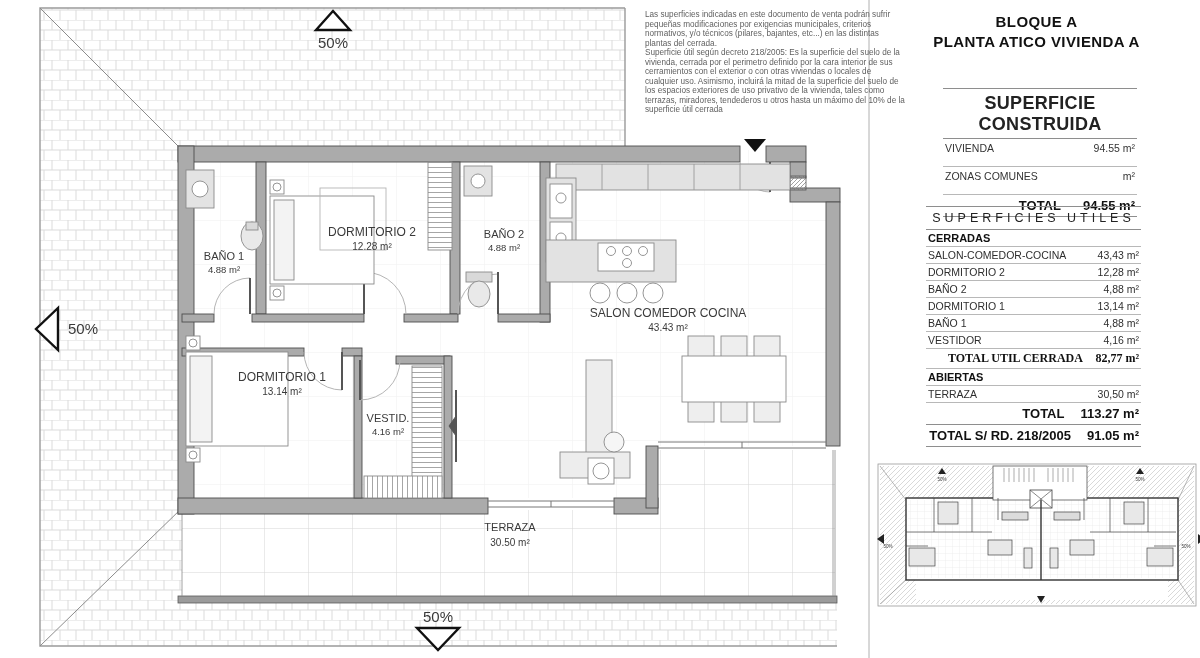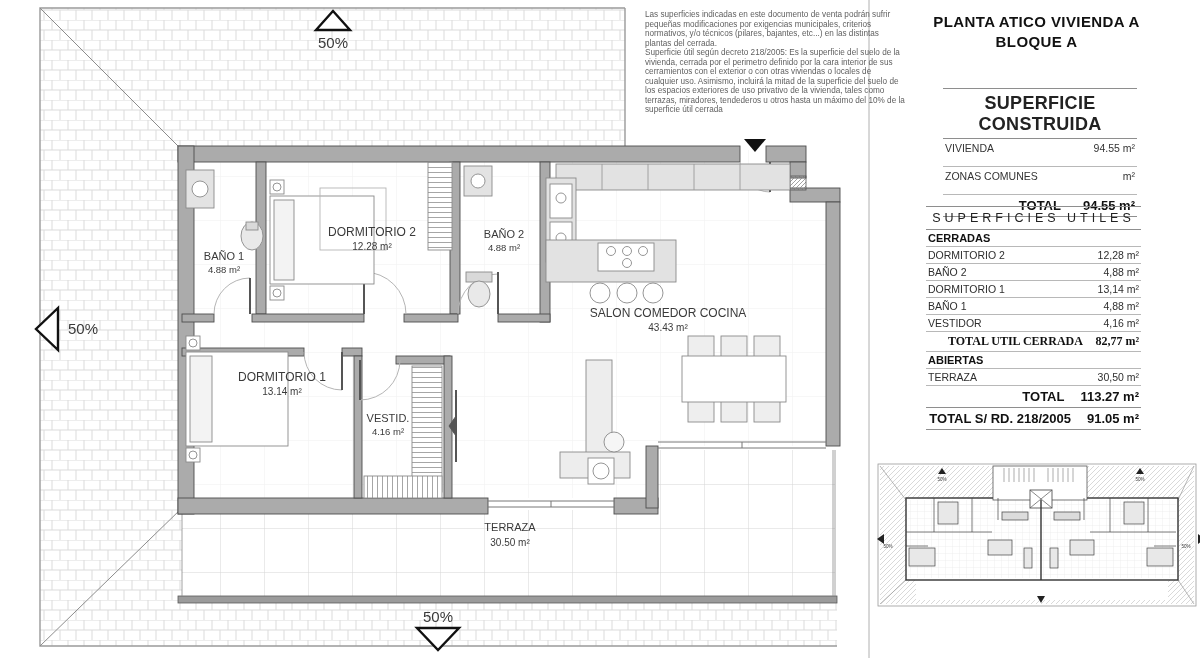--- a/index.html
+++ b/index.html
@@ -310,22 +310,22 @@
       <div class="line">Superficie útil según decreto 218/2005: Es la superficie del suelo de la</div>
       <div class="line">vivienda, cerrada por el perimetro definido por la cara interior de sus</div>
       <div class="line">cerramientos con el exterior o con otras viviendas o locales de</div>
       <div class="line">cualquier uso. Asimismo, incluirá la mitad de la superficie del suelo de</div>
       <div class="line">los espacios exteriores de uso privativo de la vivienda, tales como</div>
       <div class="line">terrazas, miradores, tendederos u otros hasta un máximo del 10% de la</div>
       <div class="line">superficie útil cerrada</div>
     </div>
 
   <div id="title" class="abs">
+    <div>BLOQUE A</div>
     <div>PLANTA ATICO VIVIENDA A</div>
-    <div>BLOQUE A</div>
   </div>
 
   <div id="t1" class="abs">
     <div class="hdr">SUPERFICIE CONSTRUIDA</div>
     <div id="t1-rows">
         <div class="c-row">
           <span>VIVIENDA</span>
           <span>94.55 m²</span>
         </div>
         <div class="c-row">
@@ -339,20 +339,24 @@
     </div>
   </div>
 
   <div id="t2" class="abs">
     <div class="hdr">SUPERFICIES UTILES</div>
     <div id="t2-rows">
         <div class="u-row section">
           <span>CERRADAS</span>
         </div>
         <div class="u-row">
+          <span>SALON-COMEDOR-COCINA</span>
+          <span>43,43 m²</span>
+        </div>
+        <div class="u-row">
           <span>DORMITORIO 2</span>
           <span>12,28 m²</span>
         </div>
         <div class="u-row">
           <span>BAÑO 2</span>
           <span>4,88 m²</span>
         </div>
         <div class="u-row">
           <span>DORMITORIO 1</span>
           <span>13,14 m²</span>

